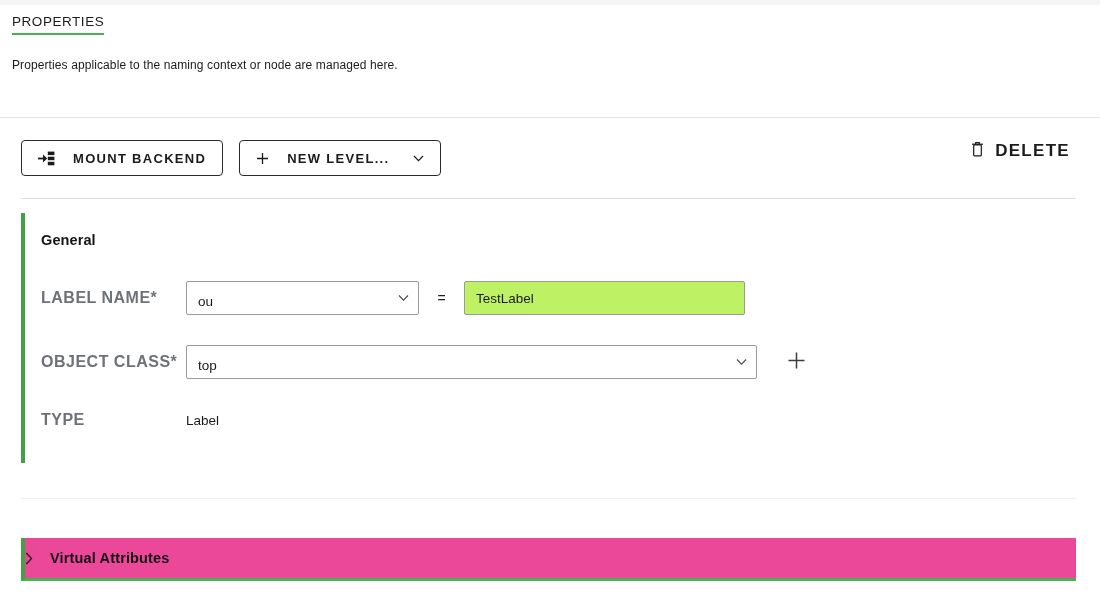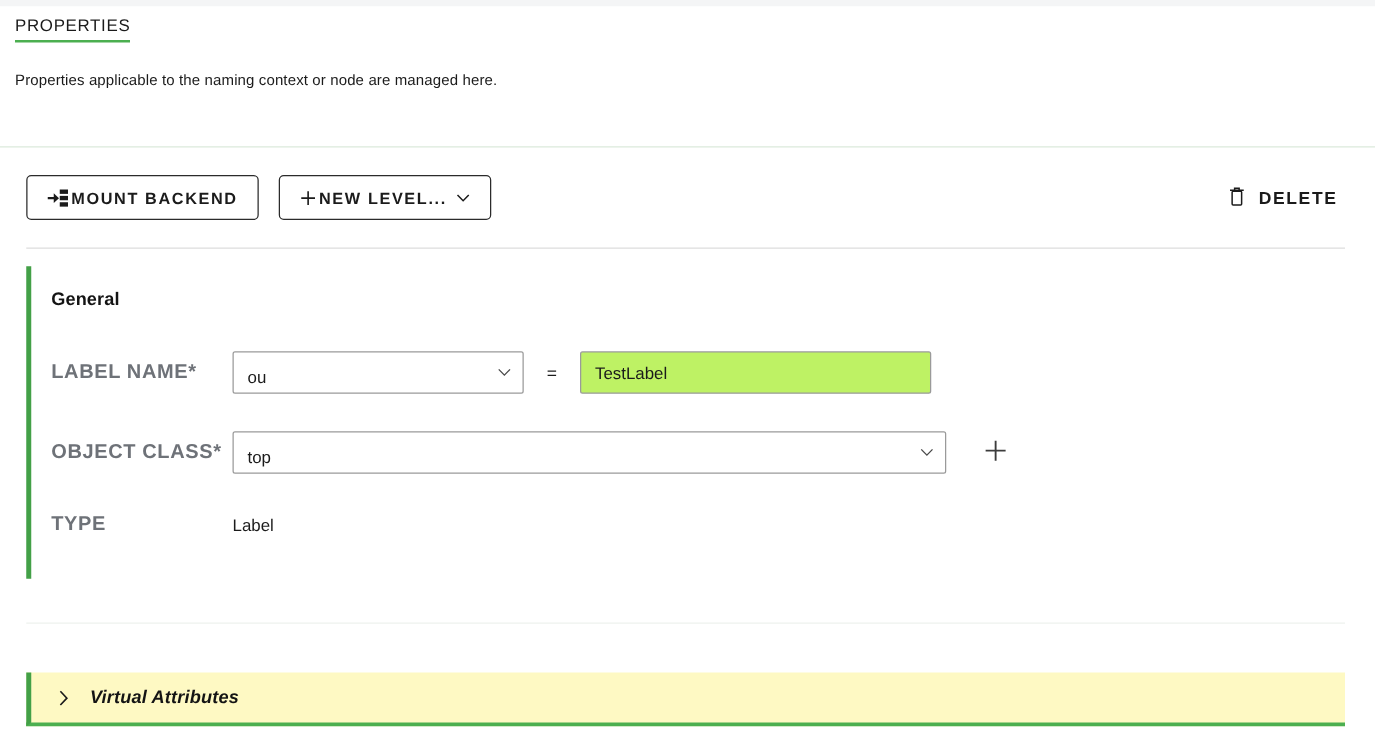--- a/index.html
+++ b/index.html
@@ -70,44 +70,43 @@
     align-items: center;
   }
   .btn {
     height: 36px;
     box-sizing: border-box;
     border: 1px solid #2b2b2b;
     border-radius: 4px;
     background: #ffffff;
     display: inline-flex;
     align-items: center;
-    gap: 2px;
+    gap: 18px;
     padding: 0 16px;
     font-family: "Liberation Sans", sans-serif;
     font-size: 13px;
     font-weight: bold;
     letter-spacing: 1.3px;
     color: #1b1b1b;
     cursor: pointer;
     white-space: nowrap;
   }
   .btn + .btn { margin-left: 16px; }
   .btn .icon { display: inline-flex; align-items: center; }
   .btn-chevron { margin-left: 6px; display: inline-flex; align-items: center; }
 
   .btn-flat {
     margin-left: auto;
     height: 34px;
     border: none;
     background: transparent;
     display: inline-flex;
-    align-items: center;
     gap: 11px;
     padding: 0 6px;
-    font-size: 14px;
+    font-size: 17px;
     font-weight: bold;
     letter-spacing: 1.3px;
     color: #1b1b1b;
     cursor: pointer;
   }
 
   .divider-grey {
     position: absolute;
     left: 21px;
     top: 198px;
@@ -231,28 +230,26 @@
   }
 
   
   .accordion {
     position: absolute;
     left: 21px;
     top: 538px;
     width: 1055px;
     height: 43px;
     box-sizing: border-box;
-    background: #fef9c3;
+    background: #ec4899;
     border-left: 4px solid #43a047;
     border-bottom: 3px solid #4caf50;
     display: flex;
     align-items: center;
-    padding-left: 22px;
-    cursor: pointer;
-    font-style: italic;
+    cursor: pointer;
   }
   .accordion .chev-right { display: inline-flex; margin-right: 17px; }
   .accordion-title {
     font-size: 14.5px;
     font-weight: bold;
     color: #141414;
     letter-spacing: 0.15px;
   }
 </style>
 </head>

